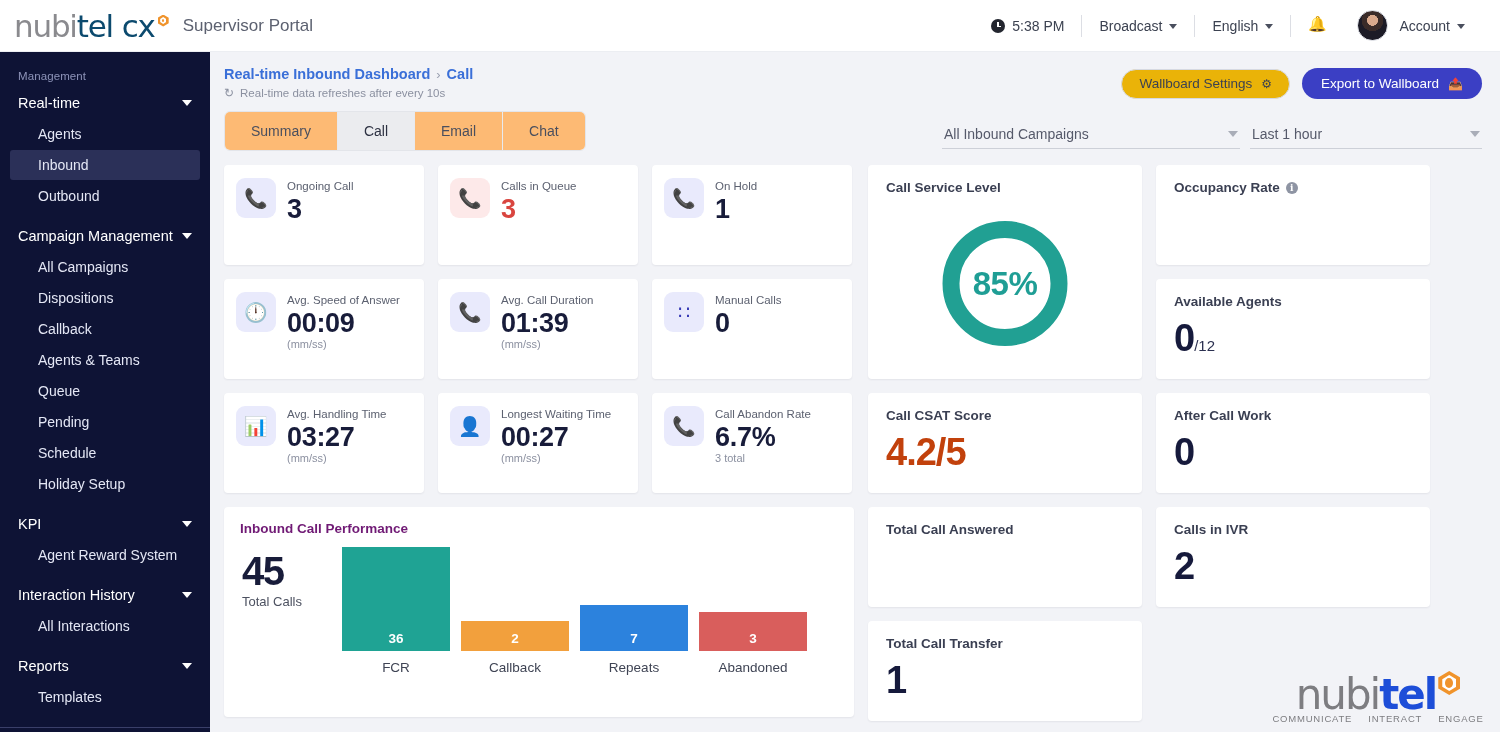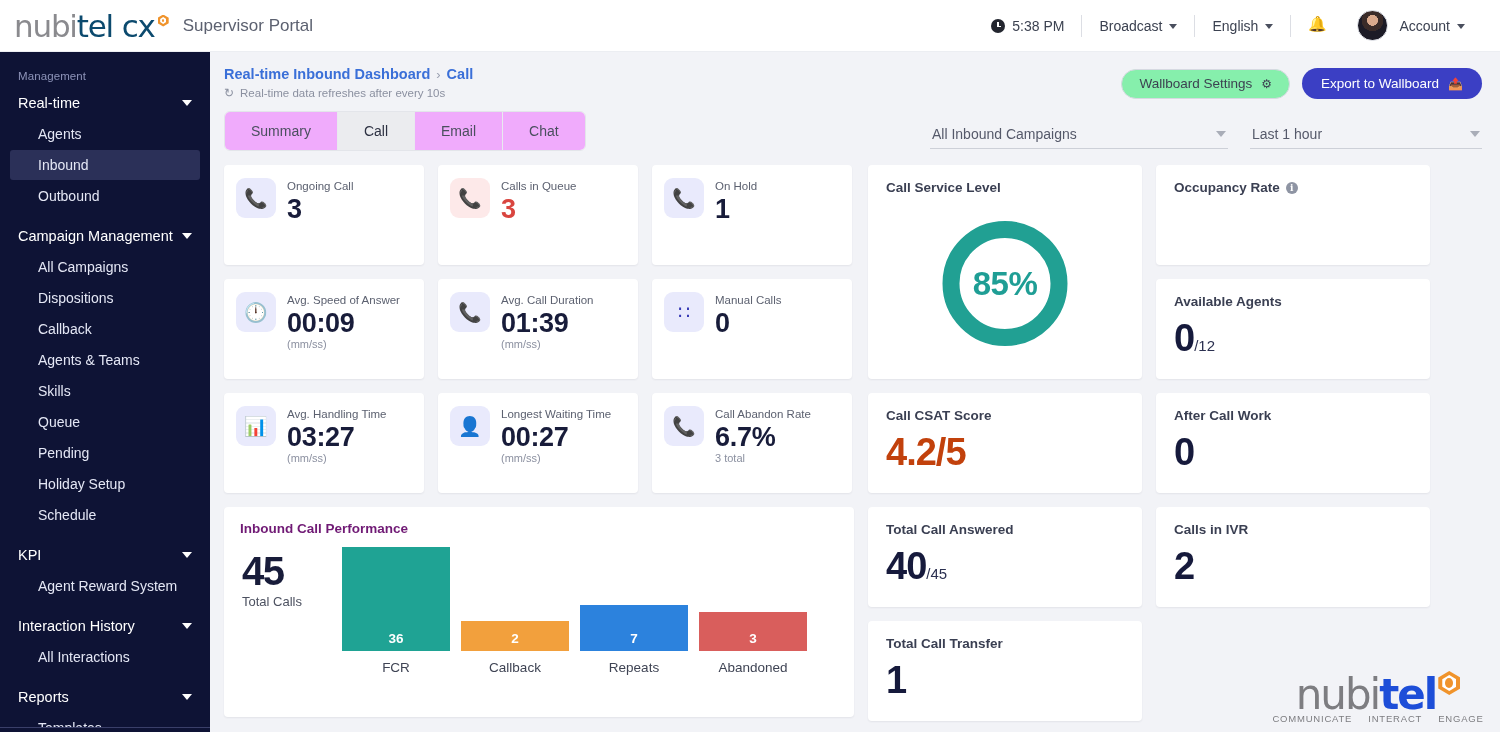--- a/index.html
+++ b/index.html
@@ -75,39 +75,39 @@
   .main { flex:1; padding:14px 18px 0 14px; overflow:hidden; position:relative; }
 
   .crumbrow { display:flex; align-items:flex-start; }
   .crumbs { font-size:14.5px; font-weight:bold; color:#3a6fd8; display:flex; align-items:center; gap:6px; }
   .crumbs .sep { color:#9aa0b0; font-weight:normal; font-size:13px; }
   .refresh-line { display:flex; align-items:center; gap:6px; font-size:11.5px; color:#8b90a0; margin-top:5px; }
   .refresh-ic { font-size:12px; color:#8b90a0; line-height:1; }
 
   .head-actions { margin-left:auto; display:flex; align-items:center; gap:12px; padding-top:2px; }
   .btn-outline {
-    height:30px; border:1px solid #d6d9e1; border-radius:16px; background:#86efac;
+    height:30px; border:1px solid #d6d9e1; border-radius:16px; background:#eab308;
     display:flex; align-items:center; gap:9px; padding:0 17px; font-size:13.5px; color:#3c4251; cursor:pointer;
   }
   .gear { font-size:12px; color:#3c4251; }
   .btn-primary {
     height:31px; border-radius:16px; background:#3b3fc4;
     display:flex; align-items:center; gap:9px; padding:0 19px; font-size:13.5px; color:#fff; cursor:pointer;
   }
   .exp-ic { font-size:12px; }
 
   
   .controls { display:flex; align-items:flex-end; margin-top:12px; }
   .tabs { display:flex; background:#fff; border:1px solid #e3e5ea; border-radius:6px; overflow:hidden; }
   .tab { padding:0 26px; height:38px; display:flex; align-items:center; font-size:14px;
-         color:#4a4f5e; border-right:1px solid #e8eaee; cursor:pointer; background:#f0abfc; }
+         color:#4a4f5e; border-right:1px solid #e8eaee; cursor:pointer; background:#fdba74; }
   .tab:last-child { border-right:none; }
   .tab.active { background:#ebecef; color:#2d3142; }
 
-  .filters { margin-left:auto; display:flex; gap:22px; padding-bottom:2px; }
+  .filters { margin-left:auto; display:flex; gap:10px; padding-bottom:2px; }
   .select {
     width:298px; border-bottom:1px solid #cdd0d8; display:flex; align-items:center;
     padding:0 2px 6px 2px; font-size:14px; color:#55596a; cursor:pointer;
   }
   .select .arr { margin-left:auto; width:0;height:0;border-left:5px solid transparent;
                  border-right:5px solid transparent;border-top:6px solid #a9adb8; }
 
   
   .grid { display:flex; gap:14px; margin-top:14px; }
   .col-left { width:630px; flex:none; }
@@ -236,25 +236,24 @@
         <div class="sb-item">Outbound</div>
         <div class="sb-spacer"></div>
         <div class="sb-group">
           <span>Campaign Management</span>
           <span class="cr"></span>
         </div>
         <div class="sb-item">All Campaigns</div>
         <div class="sb-item">Dispositions</div>
         <div class="sb-item">Callback</div>
         <div class="sb-item">Agents &amp; Teams</div>
-        <div class="sb-item">Skills</div>
         <div class="sb-item">Queue</div>
         <div class="sb-item">Pending</div>
+        <div class="sb-item">Schedule</div>
         <div class="sb-item">Holiday Setup</div>
-        <div class="sb-item">Schedule</div>
         <div class="sb-spacer"></div>
         <div class="sb-group">
           <span>KPI</span>
           <span class="cr"></span>
         </div>
         <div class="sb-item">Agent Reward System</div>
         <div class="sb-spacer"></div>
         <div class="sb-group">
           <span>Interaction History</span>
           <span class="cr"></span>
@@ -459,23 +458,20 @@
           </div>
           <div class="card rcard rc-right" style="height:100px">
             <div class="rc-title">After Call Work</div>
             <div class="rc-val">0</div>
           </div>
         </div>
 
         <div class="rrow">
           <div class="card rcard rc-left" style="height:100px">
             <div class="rc-title">Total Call Answered</div>
-            <div class="rc-val">
-              <span>40</span><span class="rc-den">/45</span>
-            </div>
           </div>
           <div class="card rcard rc-right" style="height:100px">
             <div class="rc-title">Calls in IVR</div>
             <div class="rc-val">2</div>
           </div>
         </div>
 
         <div class="rrow">
           <div class="card rcard rc-left" style="height:100px">
             <div class="rc-title">Total Call Transfer</div>

